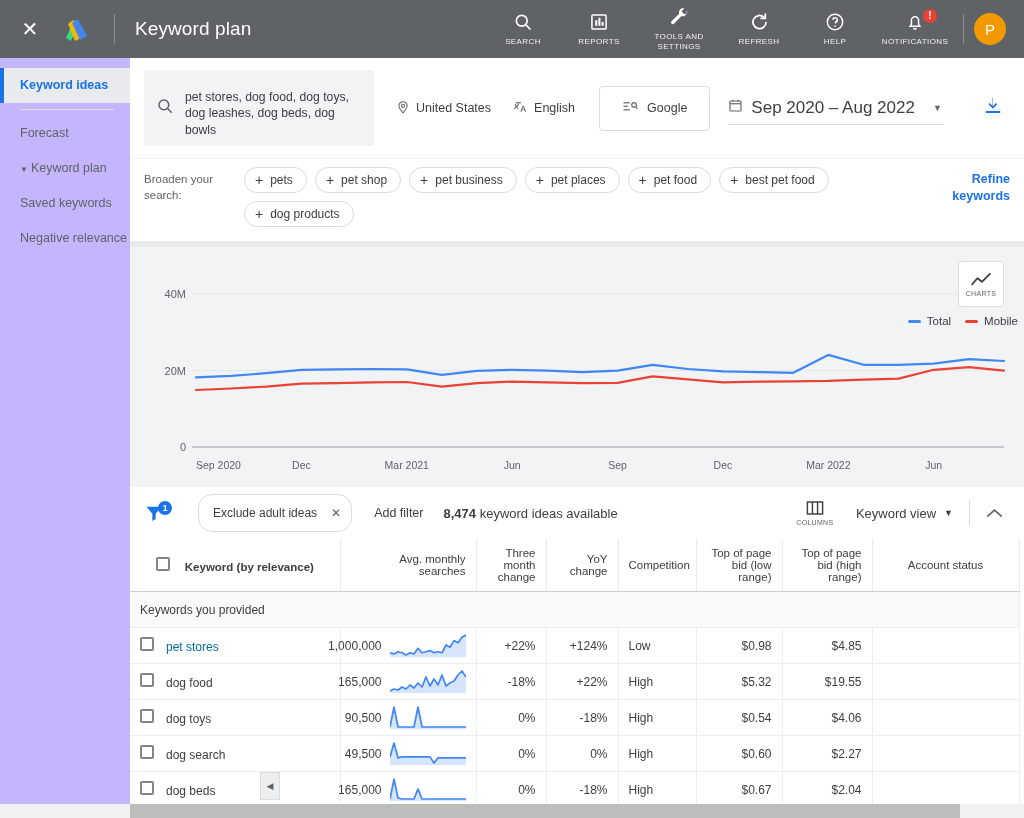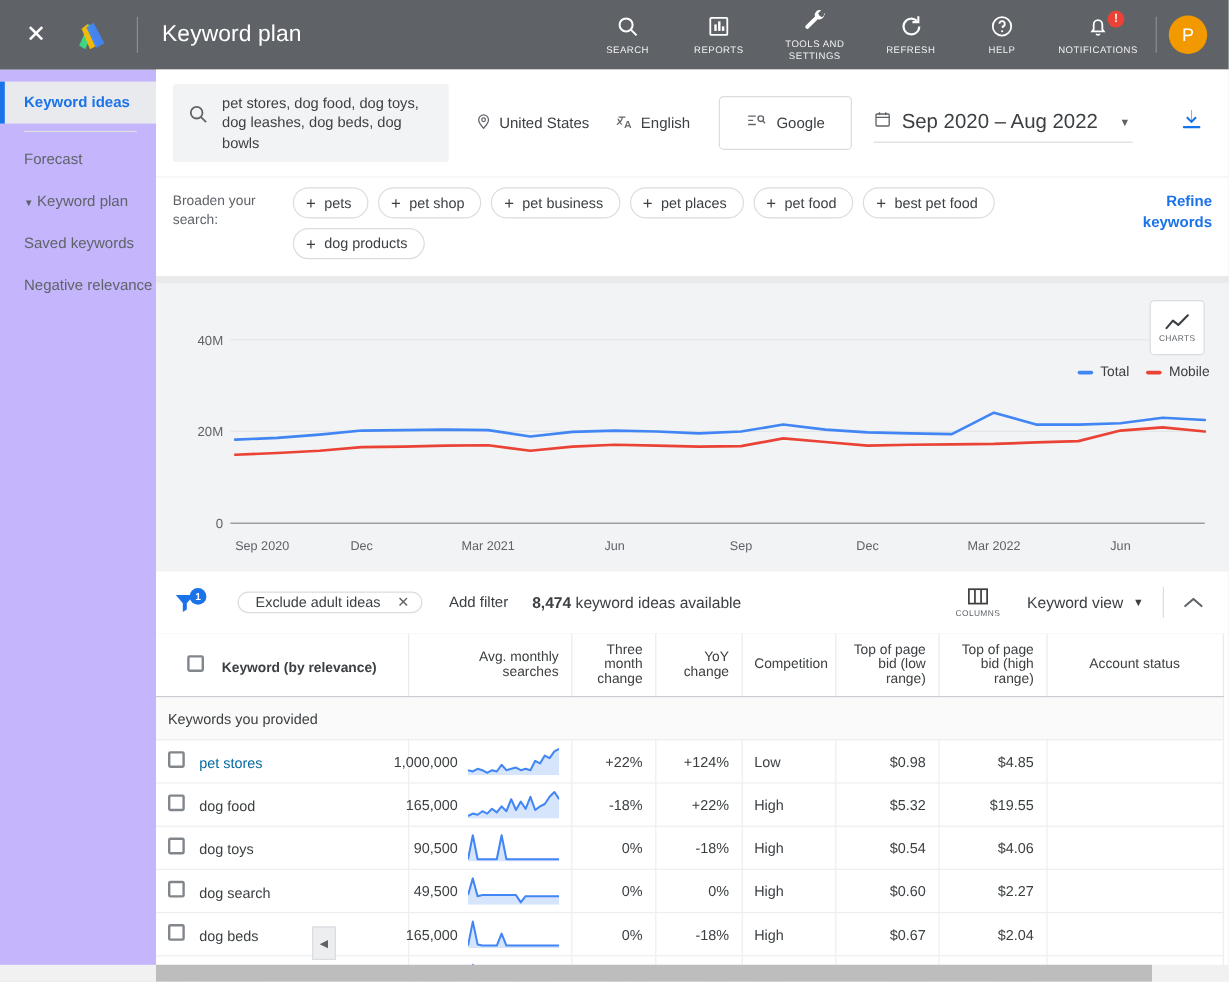--- a/index.html
+++ b/index.html
@@ -47,21 +47,21 @@
   .side-item.active:before { content:""; position:absolute; left:0; top:0; bottom:0; width:4px; background:#1a73e8; }
   .side-sep { height:1px; background:#e0e0e0; margin:6px 16px 6px 20px; }
   .side-item .caret { font-size:8px; margin-right:3px; display:inline-block; }
 
   .main { flex:1; background:#e9eaec; padding:0; overflow:hidden; position:relative; }
 
   
   .panel { background:#fff; }
   .searchrow { display:flex; align-items:center; padding:12px 14px 12px 14px; }
   .search-box { display:flex; align-items:flex-start; background:#f1f3f4; border-radius:3px;
-    padding:8px 14px 8px 12px; width:230px; min-height:48px; cursor:text; }
+    padding:19px 14px 8px 12px; width:230px; min-height:48px; cursor:text; }
   .search-box .mag { flex:0 0 20px; margin-top:8px; }
   .search-box .terms { font-size:12.2px; color:#3c4043; line-height:1.35; margin-left:9px; }
   .chip-meta { display:flex; align-items:center; font-size:12.5px; color:#3c4043; margin-left:22px; cursor:pointer; }
   .chip-meta svg { margin-right:6px; }
   .pill-google { display:flex; align-items:center; border:1px solid #dadce0; border-radius:4px;
     padding:13px 22px; font-size:12.5px; color:#3c4043; margin-left:24px; cursor:pointer; }
   .pill-google svg { margin-right:8px; }
   .daterange { display:flex; align-items:center; margin-left:18px; border-bottom:1px solid #dadce0;
     padding:6px 2px 6px 0; cursor:pointer; min-width:170px; }
   .daterange .dtxt { font-size:17px; color:#3c4043; margin-left:8px; }
@@ -77,32 +77,32 @@
   .chip .plus { font-size:14px; color:#3c4043; margin-right:7px; line-height:1; font-weight:400;}
   .refine { color:#1a73e8; font-size:12.5px; font-weight:700; text-align:right; width:92px;
     line-height:1.35; padding-top:8px; cursor:pointer; flex:0 0 92px;}
 
   
   .chartcard { background:#f1f3f4; margin-top:6px; padding:10px 14px 8px 14px; position:relative; height:240px; }
   .charts-btn { position:absolute; right:20px; top:14px; width:46px; height:46px; background:#fff;
     border:1px solid #dadce0; border-radius:4px; display:flex; flex-direction:column;
     align-items:center; justify-content:center; cursor:pointer; }
   .charts-btn .lbl { font-size:7px; letter-spacing:.3px; color:#5f6368; margin-top:2px; }
-  .legend { position:absolute; right:16px; top:68px; display:flex; gap:14px; align-items:center; }
+  .legend { position:absolute; right:6px; top:68px; display:flex; gap:14px; align-items:center; }
   .legend .li { display:flex; align-items:center; font-size:11.5px; color:#3c4043; }
   .legend .sw { width:13px; height:3px; border-radius:2px; margin-right:6px; }
   .plot { position:absolute; left:14px; top:10px; width:866px; height:230px; }
 
   
   .filterbar { background:#fff; display:flex; align-items:center; height:52px; padding:0 10px 0 14px; }
   .filter-ico { position:relative; width:34px; display:flex; align-items:center; cursor:pointer; }
   .filter-ico .cnt { position:absolute; top:-2px; left:14px; background:#1a73e8; color:#fff;
     width:14px; height:14px; border-radius:50%; font-size:8.5px; display:flex;
     align-items:center; justify-content:center; font-weight:700; }
-  .fchip { border:1px solid #dadce0; border-radius:14px; height:18px; display:flex; align-items:center;
+  .fchip { border:1px solid #dadce0; border-radius:14px; height:38px; display:flex; align-items:center;
     padding:0 10px 0 14px; font-size:12px; color:#3c4043; margin-left:20px; cursor:pointer; }
   .fchip .x { margin-left:14px; font-size:12px; color:#5f6368; }
   .addfilter { font-size:12.5px; color:#3c4043; margin-left:22px; cursor:pointer; }
   .avail { font-size:13px; color:#3c4043; margin-left:20px; font-weight:400;}
   .avail b { font-weight:700; }
   .columns-btn { margin-left:auto; display:flex; flex-direction:column; align-items:center; cursor:pointer; width:54px;}
   .columns-btn .lbl { font-size:7px; letter-spacing:.3px; color:#5f6368; margin-top:3px;}
   .kview { display:flex; align-items:center; font-size:13px; color:#3c4043; margin-left:14px; cursor:pointer;}
   .kview .c { margin-left:8px; font-size:9px;}
   .bar-sep { width:1px; height:26px; background:#dadce0; margin:0 4px 0 16px; }

